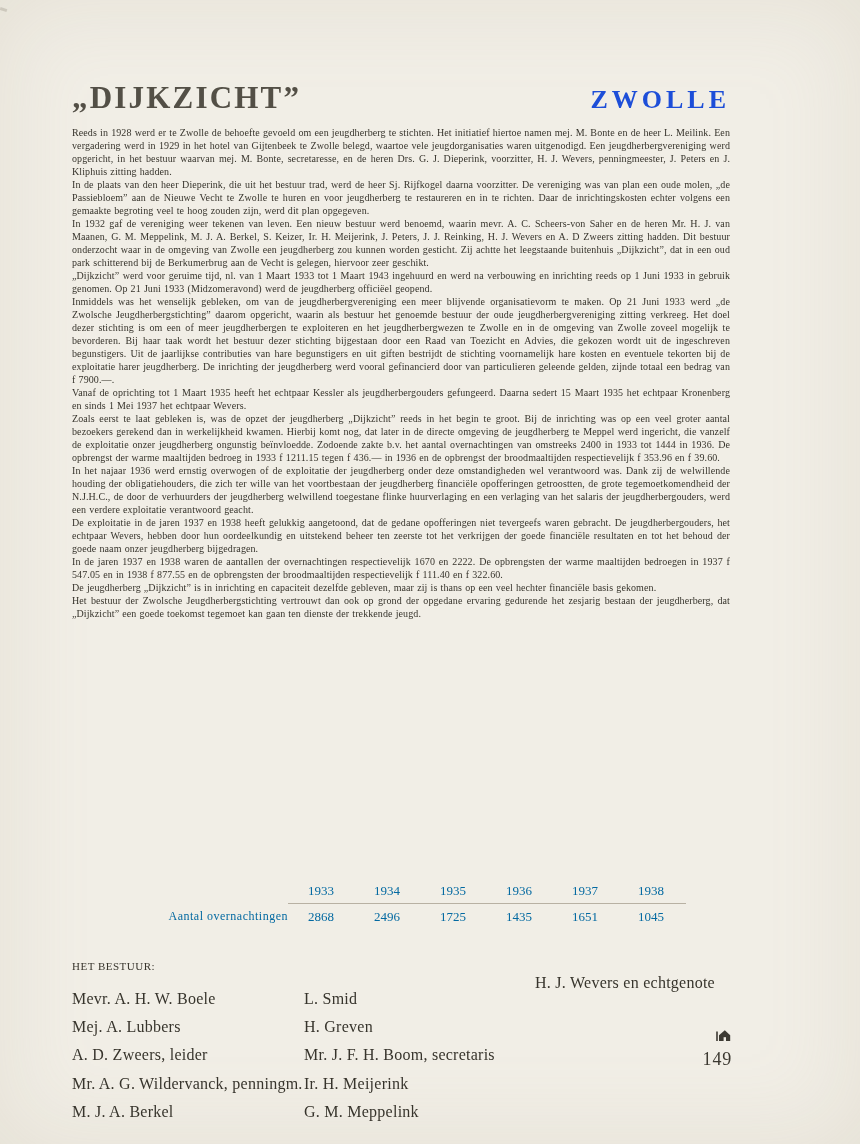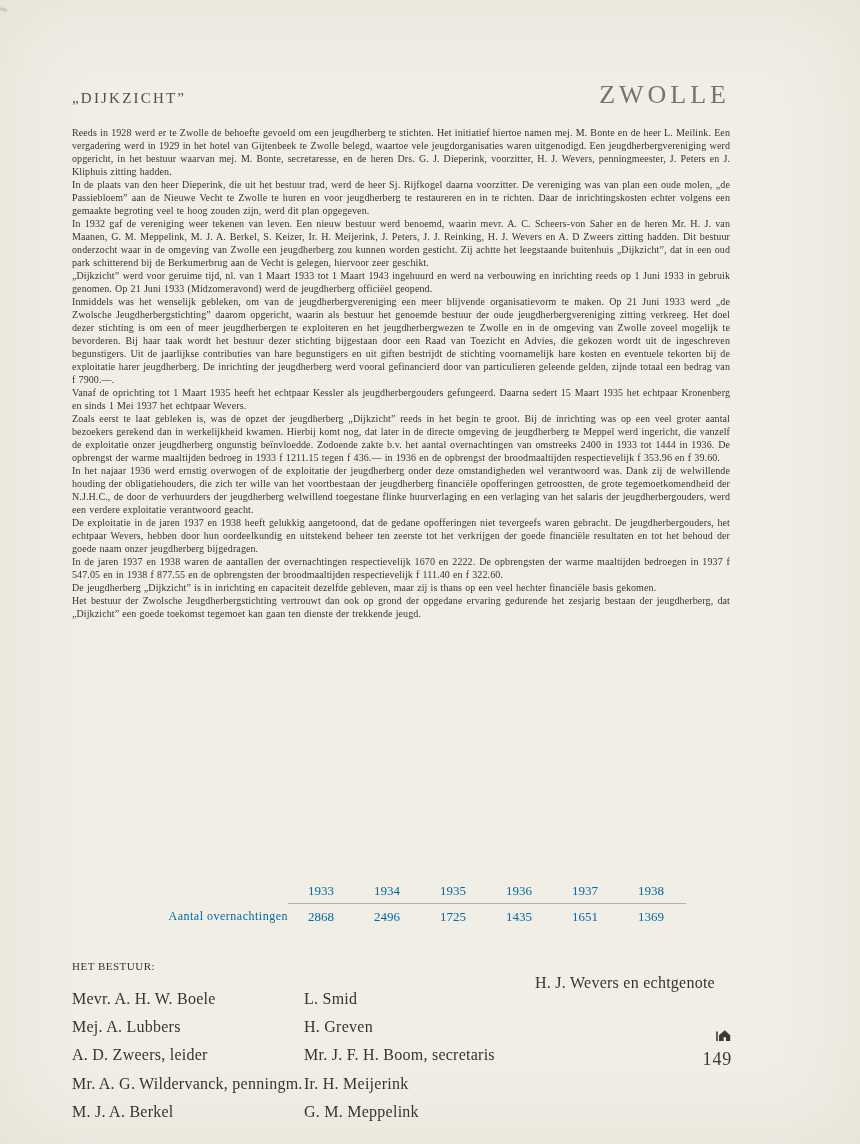--- a/index.html
+++ b/index.html
@@ -17,26 +17,26 @@
   .scan-mark {
     position: absolute; left: 0px; top: 8px; width: 7px; height: 3px;
     background: #b7b1a4; opacity: 0.55; transform: rotate(18deg);
   }
   
   .masthead {
     position: absolute; left: 72px; right: 130px; top: 80px;
     display: flex; justify-content: space-between; align-items: baseline;
   }
   .title-left {
-    font-size: 15px; font-weight: 400; letter-spacing: 2.2px;
+    font-size: 31px; font-weight: 700; letter-spacing: 2.2px;
     color: #534f46;
   }
   .title-right {
-    font-size: 26px; font-weight: 400; letter-spacing: 4px;
-    color: #737373;
+    font-size: 26px; font-weight: 700; letter-spacing: 4px;
+    color: #1d4ed8;
   }
   
   .body-text {
     position: absolute; left: 72px; top: 126px; width: 658px;
     font-size: 10px; line-height: 13.0px;
     text-align: justify; word-spacing: 0.5px; letter-spacing: 0.1px;
     color: #37342c;
   }
   .body-text p { margin: 0; }
   
@@ -113,21 +113,21 @@
       <div class="nt-rule-spacer"></div>
       <div class="nt-rule"></div>
     </div>
     <div class="nt-row">
       <div class="nt-label-cell">Aantal overnachtingen</div>
       <div class="nt-cell">2868</div>
       <div class="nt-cell">2496</div>
       <div class="nt-cell">1725</div>
       <div class="nt-cell">1435</div>
       <div class="nt-cell">1651</div>
-      <div class="nt-cell">1369</div>
+      <div class="nt-cell">1045</div>
     </div>
   </div>
 
   <div class="bottom-section">
     <div>
       <div class="col-heading">HET BESTUUR:</div>
       <div class="name-line">Mevr. A. H. W. Boele</div>
       <div class="name-line">Mej. A. Lubbers</div>
       <div class="name-line">A. D. Zweers, leider</div>
       <div class="name-line">Mr. A. G. Wildervanck, penningm.</div>

